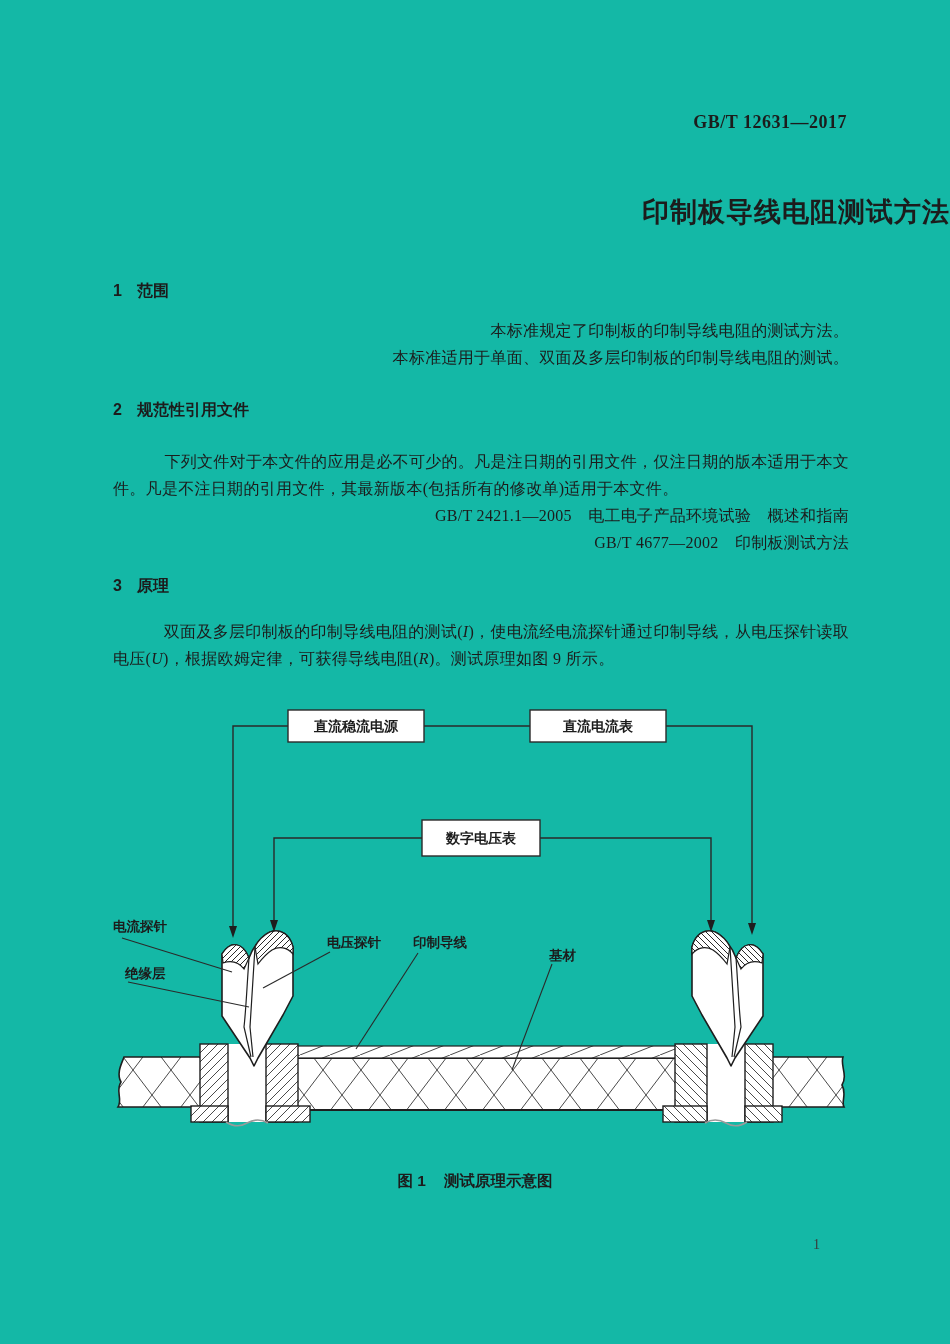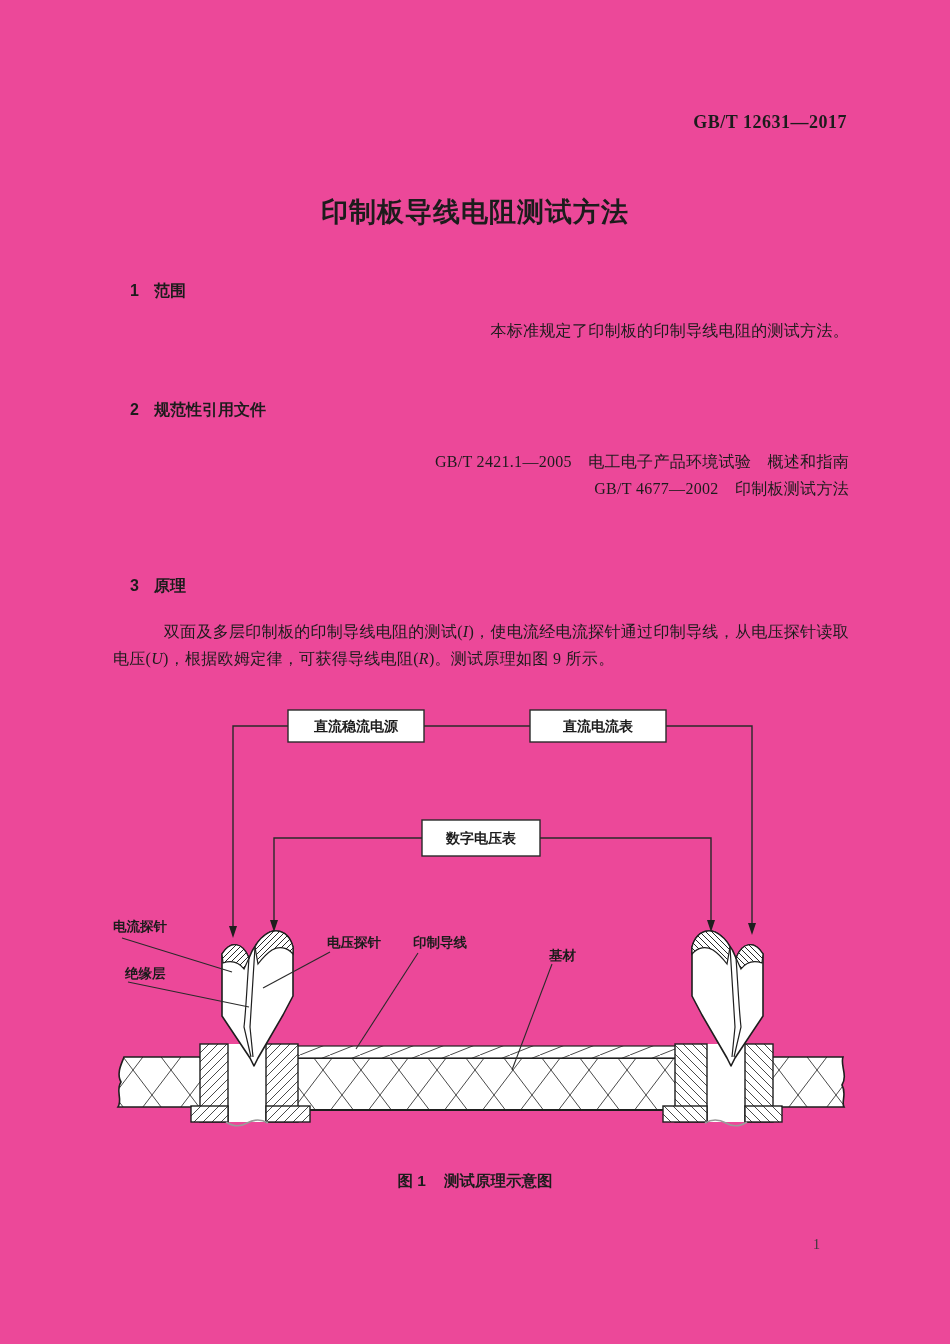--- a/index.html
+++ b/index.html
@@ -1,23 +1,23 @@
 <!DOCTYPE html>
 <html><head>
 <meta charset="utf-8">
 <style>
   html,body{margin:0;padding:0;background:#e8e8e8;}
-  #page{position:relative;width:950px;height:1344px;background:#ec4899;margin:0 auto;
+  #page{position:relative;width:950px;height:1344px;background:#14b8a6;margin:0 auto;
         font-family:"Liberation Serif","DejaVu Serif",serif;color:#1c1c1c;overflow:hidden;}
   .abs{position:absolute;}
   #doc-number{top:112px;right:103px;font-size:18px;font-weight:bold;letter-spacing:.5px;
               font-family:"Liberation Serif","DejaVu Serif",serif;}
-  #doc-title{top:194px;left:0;width:100%;text-align:center;font-size:27px;font-weight:bold;
+  #doc-title{top:194px;left:0;width:100%;text-align:right;font-size:27px;font-weight:bold;
              font-family:"Liberation Sans","DejaVu Sans",sans-serif;letter-spacing:1px;}
-  .sec-h{left:130px;font-size:16px;font-weight:bold;
+  .sec-h{left:113px;font-size:16px;font-weight:bold;
          font-family:"Liberation Sans","DejaVu Sans",sans-serif;}
   .sec-h .ht{margin-left:15px;}
   .body-block{left:113px;width:736px;font-size:16px;line-height:27px;letter-spacing:.3px;}
   .line{white-space:nowrap;}
   .ind{text-indent:32px;text-align:right;}
   .var{font-style:italic;font-family:"Liberation Serif","DejaVu Serif",serif;}
   #figure-caption{top:1171px;left:0;width:100%;text-align:center;font-size:15.5px;font-weight:bold;
                   font-family:"Liberation Sans","DejaVu Sans",sans-serif;}
   #figure-caption .gap{display:inline-block;width:18px;}
   #page-num{top:1237px;left:813px;font-size:14px;color:#3a3a3a;}
@@ -32,26 +32,29 @@
 
   <div id="doc-number" class="abs">GB/T 12631—2017</div>
 
   <div id="doc-title" class="abs">印制板导线电阻测试方法</div>
 
   <div class="abs sec-h" style="top:281px">
     <span>1</span><span class="ht">范围</span>
   </div>
   <div class="abs body-block" style="top:317px">
     <div class="line ind">本标准规定了印制板的印制导线电阻的测试方法。</div>
+    <div class="line ind">本标准适用于单面、双面及多层印制板的印制导线电阻的测试。</div>
   </div>
 
   <div class="abs sec-h" style="top:400px">
     <span>2</span><span class="ht">规范性引用文件</span>
   </div>
   <div class="abs body-block" style="top:448px">
+    <div class="line ind">下列文件对于本文件的应用是必不可少的。凡是注日期的引用文件，仅注日期的版本适用于本文</div>
+    <div class="line">件。凡是不注日期的引用文件，其最新版本(包括所有的修改单)适用于本文件。</div>
     <div class="line ind">GB/T 2421.1—2005　电工电子产品环境试验　概述和指南</div>
     <div class="line ind">GB/T 4677—2002　印制板测试方法</div>
   </div>
 
   <div class="abs sec-h" style="top:576px">
     <span>3</span><span class="ht">原理</span>
   </div>
   <div class="abs body-block" style="top:618px">
     <div class="line ind"><span>双面及多层印制板的印制导线电阻的测试(</span><span class="var">I</span><span>)，使电流经电流探针通过印制导线，从电压探针读取</span></div>
     <div class="line"><span>电压(</span><span class="var">U</span><span>)，根据欧姆定律，可获得导线电阻(</span><span class="var">R</span><span>)。测试原理如图 9 所示。</span></div>

